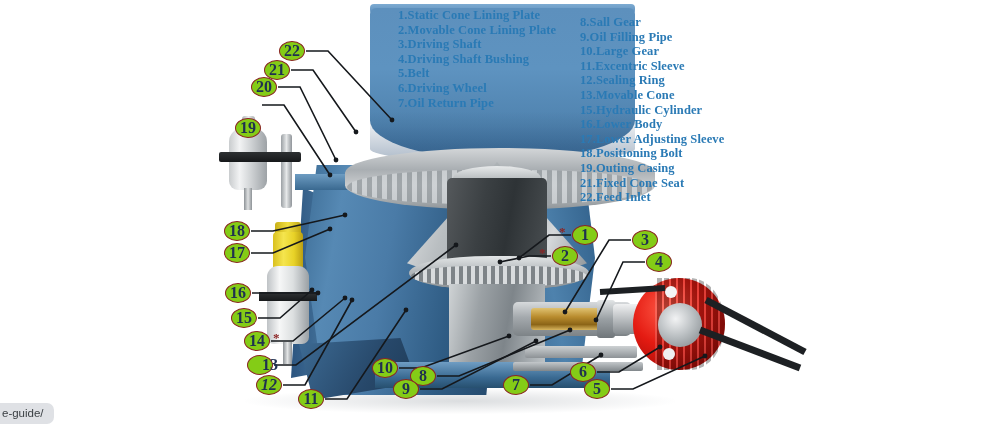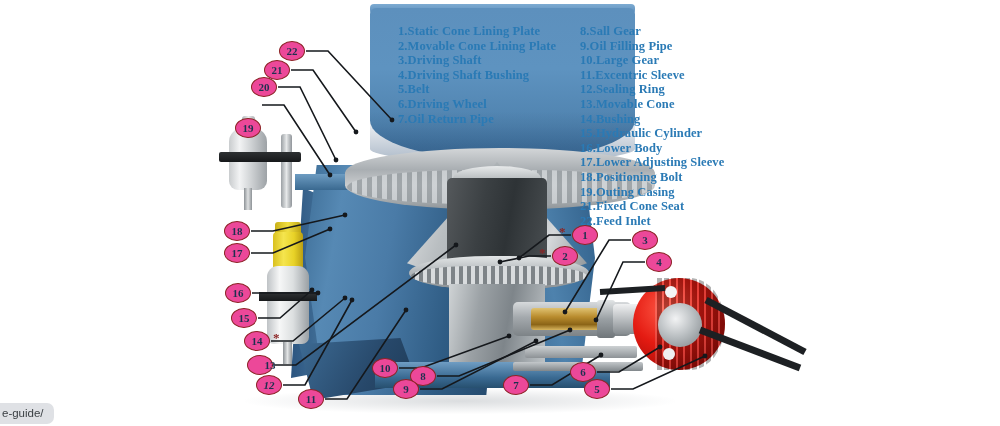--- a/index.html
+++ b/index.html
@@ -7,22 +7,22 @@
   body {
     background:#ffffff;
     font-family:"Liberation Serif", serif;
     position:relative;
   }
 
   #stage { position:absolute; left:0; top:0; width:1000px; height:426px; background:#ffffff; }
 
   
   .legend-col { position:absolute; color:#2a7ab5; font-weight:bold; font-size:12.5px; line-height:14.6px; letter-spacing:.1px; white-space:nowrap; }
-  #legend-left  { left:398px; top:8px;margin-top:16px; }
-  #legend-right { left:580px; top:24px; }
+  #legend-left  { left:398px; top:8px; }
+  #legend-right { left:580px; top:15px; }
   .legend-item { display:block; }
 
   
   #machine { position:absolute; left:195px; top:70px; width:560px; height:340px; }
   .part { position:absolute; }
 
   
   .body-main {
     left:110px; top:95px; width:195px; height:230px;
     background:linear-gradient(100deg,#3d6d96 0%,#5689b4 18%,#4a7ba7 42%,#2f5c84 72%,#24486a 100%);
@@ -185,22 +185,22 @@
   
   .shadow {
     left:50px; top:318px; width:430px; height:26px;
     background:radial-gradient(ellipse at 50% 50%,rgba(90,100,110,.22) 0%,rgba(255,255,255,0) 72%);
   }
 
   
   .callout {
     position:absolute; width:26px; height:20px;
     border:1.6px solid #8b2424; border-radius:50%;
-    background:#ec4899; color:#1f3050;
-    font-family:"Liberation Serif", serif; font-weight:bold; font-size:11px;
+    background:#84cc16; color:#1f3050;
+    font-family:"Liberation Serif", serif; font-weight:bold; font-size:16px;
     display:flex; align-items:center; justify-content:center;
     line-height:1; z-index:30;
   }
   .asterisk {
     position:absolute; color:#8b2424; font-size:13px; font-weight:bold;
     font-family:"Liberation Serif", serif; z-index:30; line-height:1;
   }
 
   
   #leaders { position:absolute; left:0; top:0; width:1000px; height:426px; z-index:20; pointer-events:none; }
@@ -362,21 +362,20 @@
       <span class="legend-item">6.Driving Wheel</span>
       <span class="legend-item">7.Oil Return Pipe</span>
     </div>
   <div id="legend-right" class="legend-col">
       <span class="legend-item">8.Sall Gear</span>
       <span class="legend-item">9.Oil Filling Pipe</span>
       <span class="legend-item">10.Large Gear</span>
       <span class="legend-item">11.Excentric Sleeve</span>
       <span class="legend-item">12.Sealing Ring</span>
       <span class="legend-item">13.Movable Cone</span>
-      <span class="legend-item">14.Bushing</span>
       <span class="legend-item">15.Hydraulic Cylinder</span>
       <span class="legend-item">16.Lower Body</span>
       <span class="legend-item">17.Lower Adjusting Sleeve</span>
       <span class="legend-item">18.Positioning Bolt</span>
       <span class="legend-item">19.Outing Casing</span>
       <span class="legend-item">21.Fixed Cone Seat</span>
       <span class="legend-item">22.Feed Inlet</span>
     </div>
 
   <div id="statusbar">e-guide/</div>

